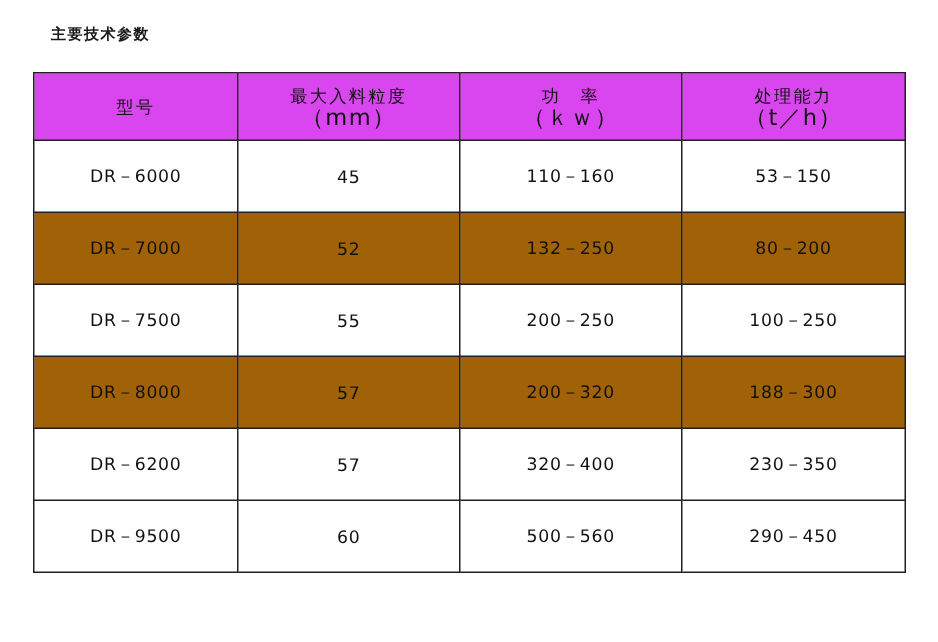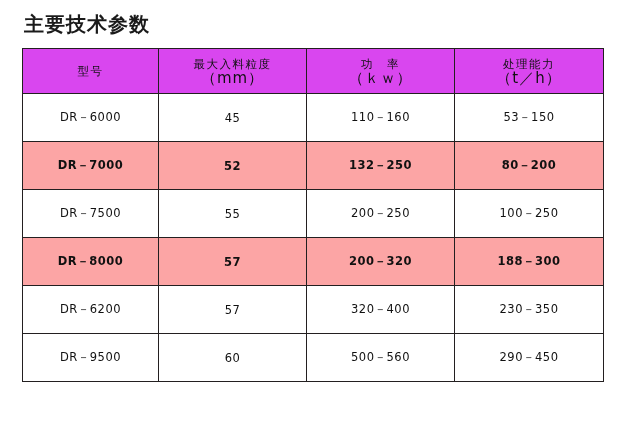--- a/index.html
+++ b/index.html
@@ -14,25 +14,25 @@
     overflow: hidden;
   }
   .page {
     position: relative;
     width: 625px;
     height: 428px;
     box-sizing: border-box;
     padding: 14px 22px 0 22px;
   }
   .page-title {
-    font-size: 20px;
+    font-size: 10px;
     font-weight: bold;
     color: #1a1a1a;
     letter-spacing: 1px;
-    margin: 0 0 14px 2px;
+    margin: 0 0 14px 12px;
     line-height: 20px;
   }
   table.spec-table {
     border-collapse: collapse;
     width: 581px;
     table-layout: fixed;
   }
   table.spec-table th,
   table.spec-table td {
     border: 1px solid #231f20;
@@ -47,22 +47,21 @@
     font-weight: normal;
     background: #d946ef;
     line-height: 14px;
   }
   table.spec-table td {
     height: 45px;
     background: #ffffff;
     margin-top: 20px;
   }
   tr.shaded td {
-    background: #fca5a5;
-    font-weight: bold;
+    background: #a16207;
   }
   .unit {
     display: block;
     font-size: 15px;
     letter-spacing: 1px;
   }
   .hdr-main {
     display: block;
     letter-spacing: 1.5px;
   }

